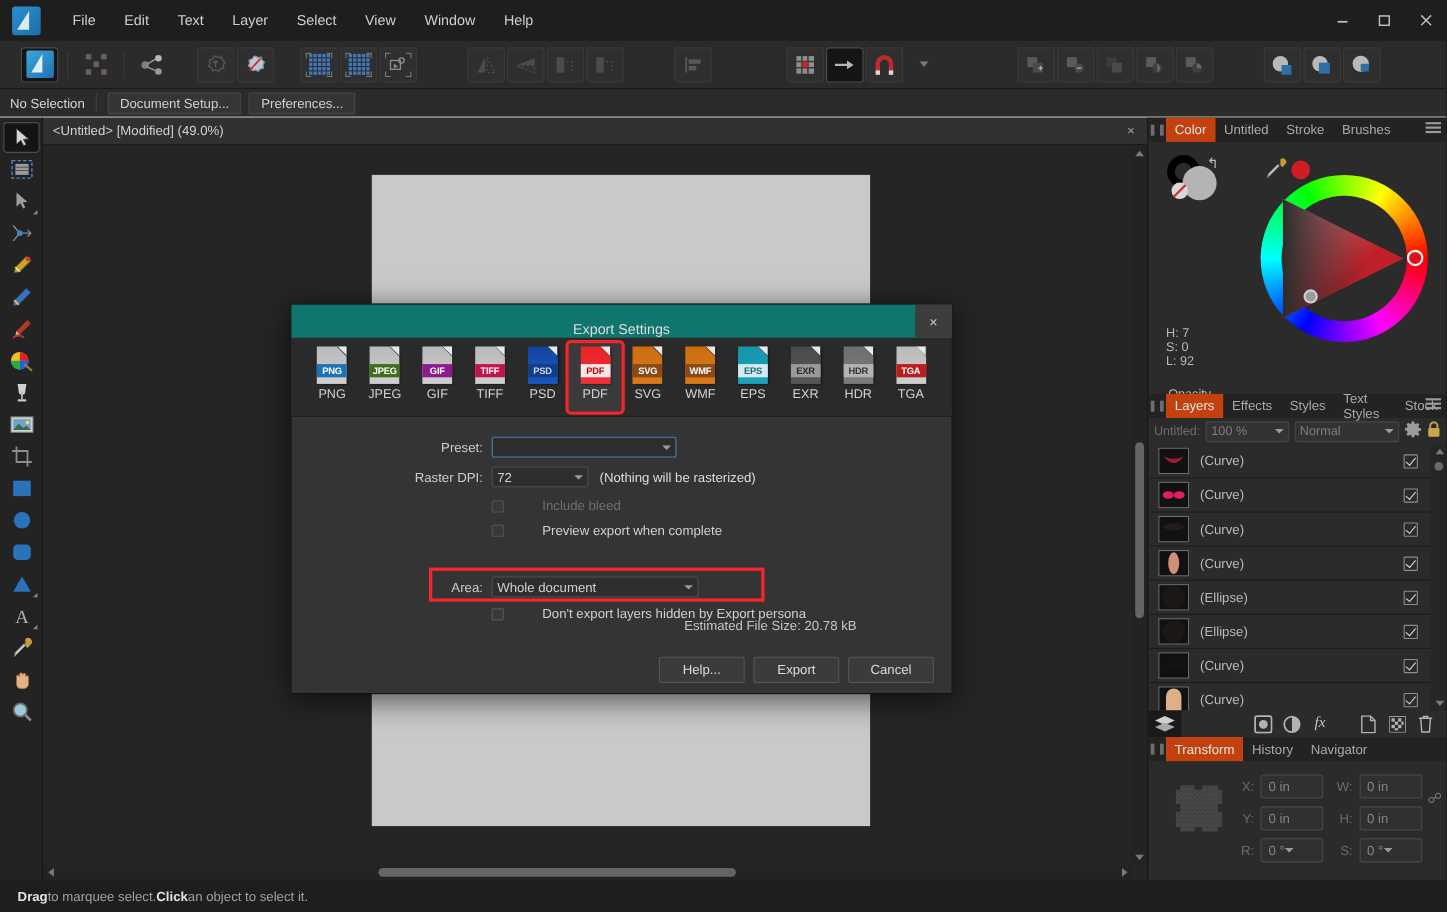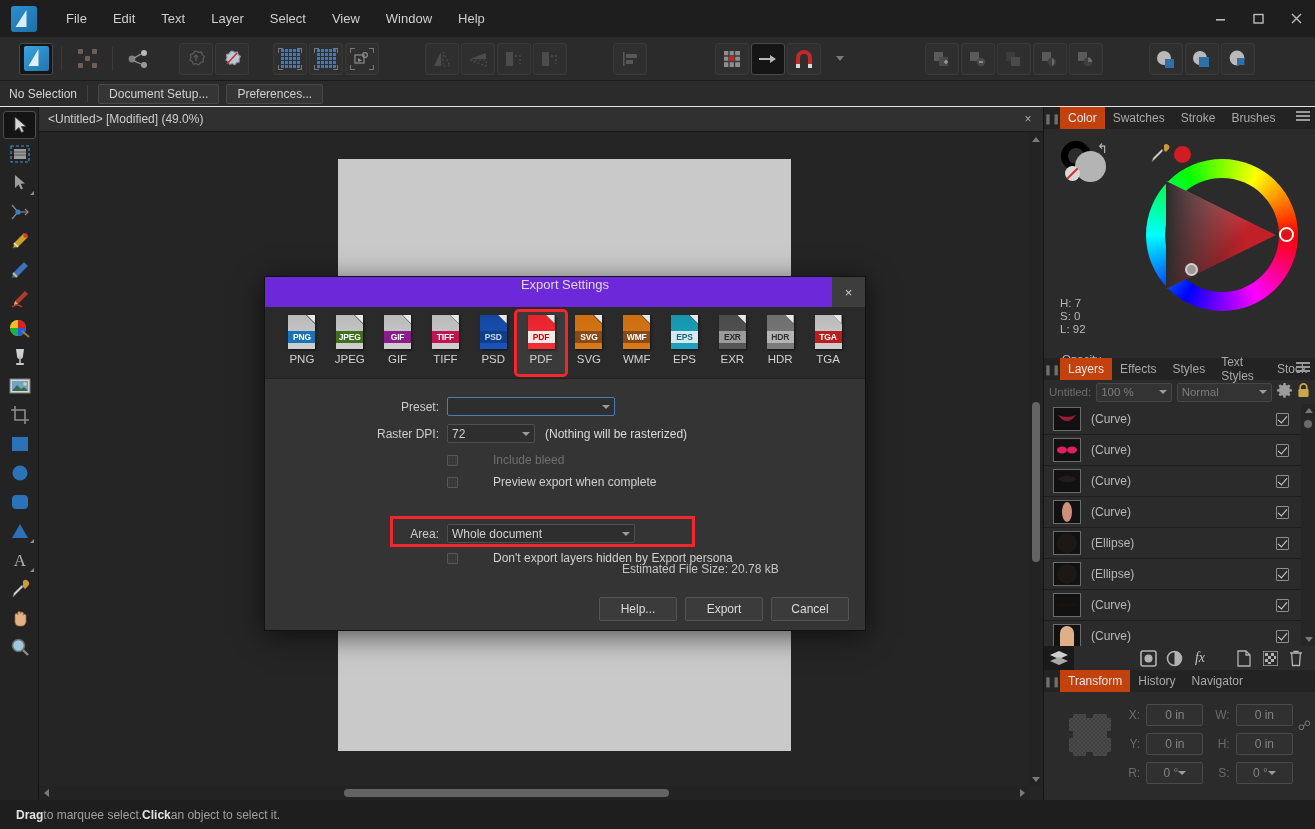--- a/index.html
+++ b/index.html
@@ -305,32 +305,32 @@
     position: absolute; left: 25px; top: 22px; width: 42px; height: 42px;
     background: repeating-conic-gradient(#4a4a4a 0% 25%, #404040 0% 50%) 0 0/4px 4px;
   }
   .tf-anchor span { position:absolute;width:7px;height:7px;background:#2b2b2b; }
   .tf-grid { position: absolute; left: 84px; top: 12px; right: 22px; }
   .tf-row { display: flex; align-items: center; margin-bottom: 7px; }
   .tf-lab { width: 18px; text-align: right; font-size: 12px; color: #6b6b6b; margin-right: 6px; }
   .tf-in {
     width: 78px; height: 22px; background: #303030; border: 1px solid #4a4a4a;
     border-radius: 2px; display: flex; align-items: center; padding: 0 6px;
-    font-size: 12px; color: #848484; justify-content: center;
+    font-size: 12px; color: #848484; justify-content: flex-start;
   }
   .tf-link { position: absolute; right: 4px; top: 26px; color: #7a7a7a; font-size: 13px; }
 
   
   .modal {
     position: absolute; left: 264px; top: 276px; width: 602px; height: 355px;
     background: #343434; border: 1px solid #121212;
     box-shadow: 0 5px 26px rgba(0,0,0,.6);
   }
   .modal-title {
-    height: 30px; background: #6d28d9; display: flex; align-items: flex-start;
+    height: 30px; background: #0f766e; display: flex; align-items: flex-end;
     justify-content: center; font-size: 13px; color: #dcdcdc; position: relative;
   }
   .modal-close {
     position: absolute; right: 0; top: 0; width: 33px; height: 30px;
     background: #3d3d3d; display: flex; align-items: center; justify-content: center;
     color: #cfcfcf; font-size: 13px;
   }
   .fmt-strip {
     height: 72px; background: #2a2a2a; display: flex; align-items: center;
     padding: 0 13px; border-bottom: 1px solid #202020;
@@ -842,21 +842,21 @@
     <div class="arr rt">
         <div class="tri-r"></div>
       </div>
   </div>
 
   <div class="rightpanel">
 
     <div class="paneltabs">
       <div class="grip">❚❚</div>
       <div class="ptab on">Color</div>
-      <div class="ptab">Swatches</div>
+      <div class="ptab">Untitled</div>
       <div class="ptab">Stroke</div>
       <div class="ptab">Brushes</div>
       <div class="pmenu">
           <i></i>
           <i></i>
           <i></i>
         </div>
     </div>
 
     <div class="colorpanel">

